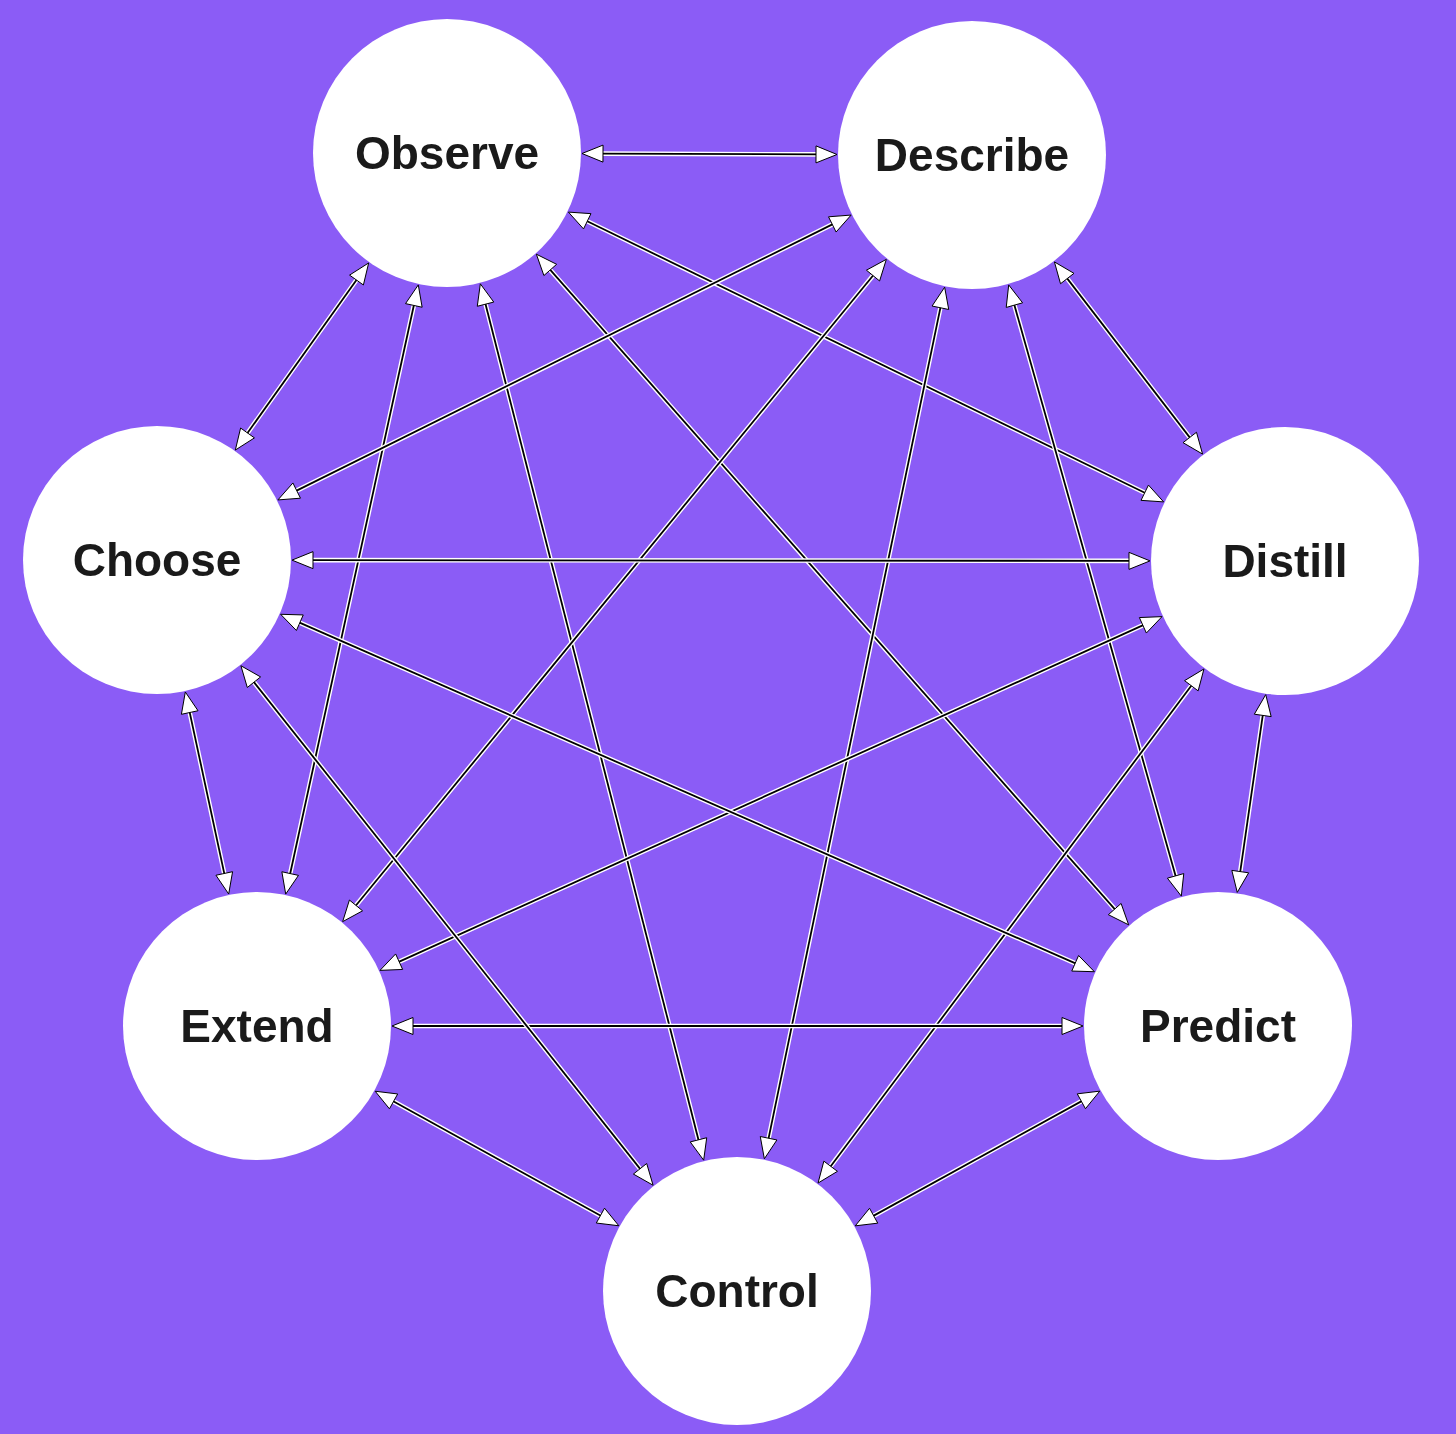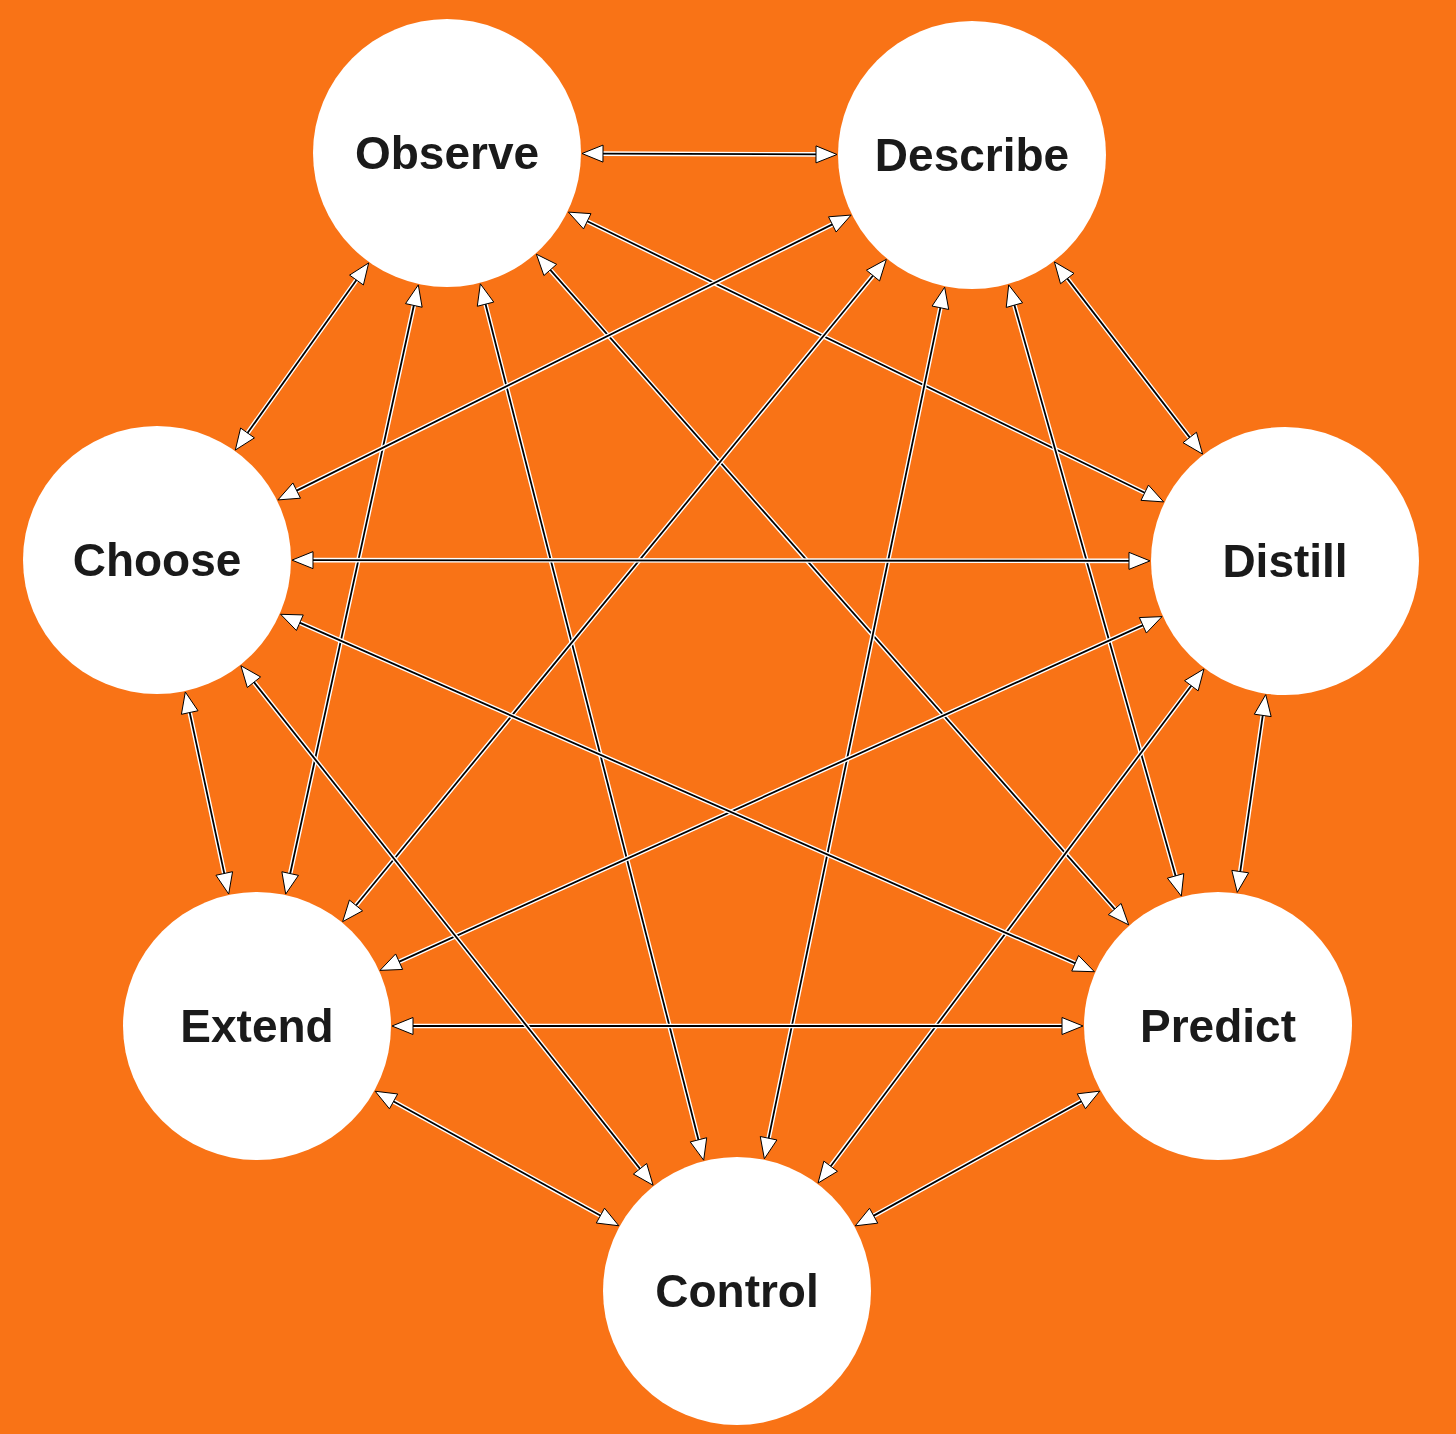--- a/index.html
+++ b/index.html
@@ -8,21 +8,21 @@
     width: 1456px;
     height: 1434px;
     background: #000000;
     overflow: hidden;
     font-family: "Liberation Sans", "DejaVu Sans", sans-serif;
   }
   .stage {
     position: relative;
     width: 1456px;
     height: 1434px;
-    background: #f97316;
+    background: #8b5cf6;
   }
   svg { display: block; }
   .node-circle { fill: #ffffff; }
   .node-label {
     font-family: "Liberation Sans", "DejaVu Sans", sans-serif;
     font-weight: 700;
     font-size: 46px;
     fill: #1a1a1a;
     text-anchor: middle;
   }

